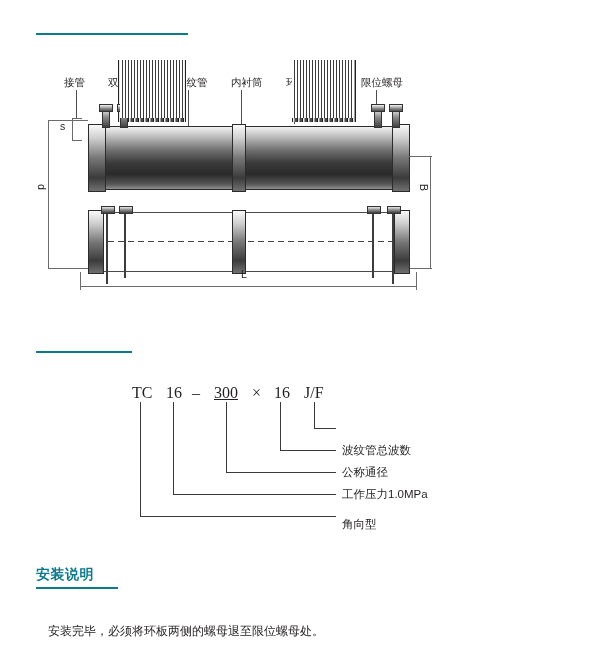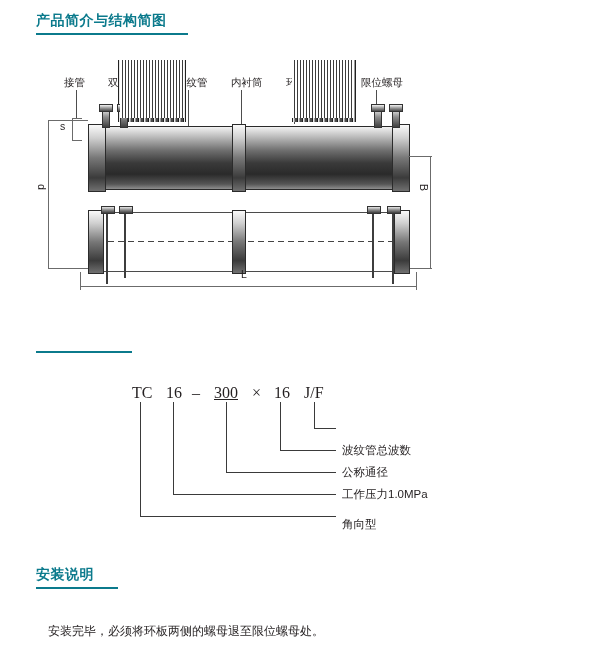--- a/index.html
+++ b/index.html
@@ -180,21 +180,20 @@
     white-space: nowrap;
   }
   #note1 { top: 603px; }
   #note2 { top: 622px; }
 </style>
 </head>
 <body>
 
 <div class="page">
 
-  <div class="section-title" id="sec1-title">产品简介与结构简图</div>
   <div class="underline" id="sec1-rule"></div>
 
   <div class="diagram">
 
     <div class="callout-label" style="left:28px; top:16px;">接管</div>
     <div class="callout-label" style="left:72px; top:16px;">双头螺柱</div>
     <div class="callout-label" style="left:140px; top:16px;">波纹管</div>
     <div class="callout-label" style="left:195px; top:16px;">内衬筒</div>
     <div class="callout-label" style="left:250px; top:16px;">环板</div>
     <div class="callout-label" style="left:288px; top:16px;">螺母</div>

